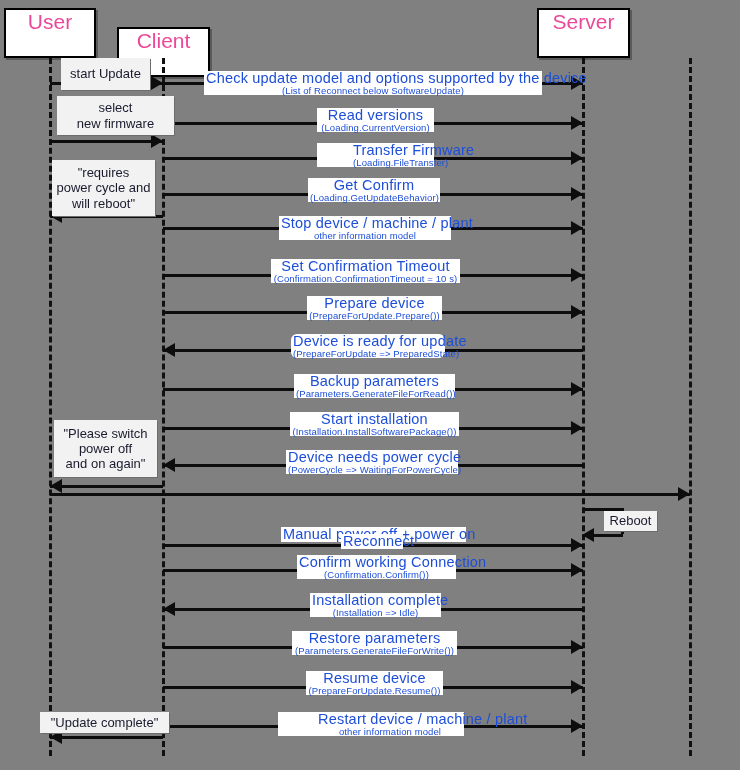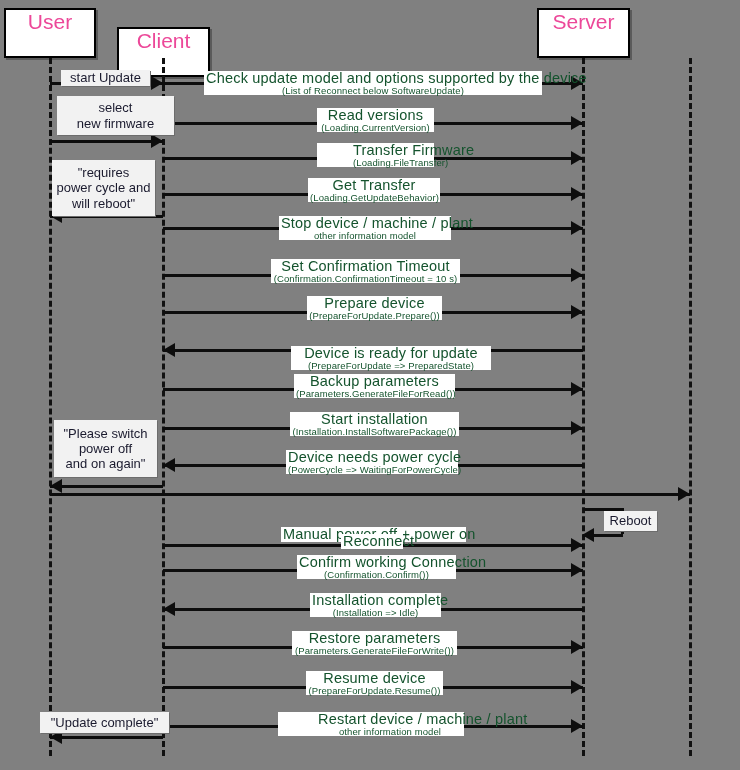--- a/index.html
+++ b/index.html
@@ -23,21 +23,21 @@
   }
   .lifeline{
     position:absolute;
     width:0;
     border-left:3px dashed #111111;
   }
 
   .msg-label{
     position:absolute;
     background:#ffffff;
-    color:#14532d;
+    color:#1d4ed8;
     text-align:center;
     padding:0 2px;
     box-sizing:border-box;
     line-height:1.0;
     white-space:nowrap;
     z-index:6;
   }
   .msg-label .primary{
     display:block;
     font-size:14.5px;
@@ -156,36 +156,36 @@
     </div>
     <div class="msg-label" style="left: 317px; top: 108px; width: 117px;">
       <span class="primary">Read versions</span>
       <span class="secondary">(Loading.CurrentVersion)</span>
     </div>
     <div class="msg-label" style="left: 317px; top: 143px; width: 117px; padding-left: 36px;">
       <span class="primary">Transfer Firmware</span>
       <span class="secondary">(Loading.FileTransfer)</span>
     </div>
     <div class="msg-label" style="left: 308px; top: 178px; width: 132px;">
-      <span class="primary">Get Transfer</span>
+      <span class="primary">Get Confirm</span>
       <span class="secondary">(Loading.GetUpdateBehavior)</span>
     </div>
     <div class="msg-label" style="left: 279px; top: 216px; width: 172px;">
       <span class="primary">Stop device / machine / plant</span>
       <span class="secondary">other information model</span>
     </div>
     <div class="msg-label" style="left: 271px; top: 259px; width: 189px;">
       <span class="primary">Set Confirmation Timeout</span>
       <span class="secondary">(Confirmation.ConfirmationTimeout = 10 s)</span>
     </div>
     <div class="msg-label" style="left: 307px; top: 296px; width: 135px;">
       <span class="primary">Prepare device</span>
       <span class="secondary">(PrepareForUpdate.Prepare())</span>
     </div>
-    <div class="msg-label" style="left: 291px; top: 346px; width: 200px;">
+    <div class="msg-label" style="left: 291px; top: 334px; width: 154px; border-radius: 6px;">
       <span class="primary">Device is ready for update</span>
       <span class="secondary">(PrepareForUpdate =&gt; PreparedState)</span>
     </div>
     <div class="msg-label" style="left: 294px; top: 374px; width: 161px;">
       <span class="primary">Backup parameters</span>
       <span class="secondary">(Parameters.GenerateFileForRead())</span>
     </div>
     <div class="msg-label" style="left: 290px; top: 412px; width: 169px;">
       <span class="primary">Start installation</span>
       <span class="secondary">(Installation.InstallSoftwarePackage())</span>
@@ -213,21 +213,21 @@
       <span class="secondary">(Parameters.GenerateFileForWrite())</span>
     </div>
     <div class="msg-label" style="left: 306px; top: 671px; width: 137px;">
       <span class="primary">Resume device</span>
       <span class="secondary">(PrepareForUpdate.Resume())</span>
     </div>
     <div class="msg-label" style="left: 278px; top: 712px; width: 186px; padding-left: 40px;">
       <span class="primary">Restart device / machine / plant</span>
       <span class="secondary">other information model</span>
     </div>
-    <div class="note" style="left: 61px; top: 70px; width: 89px; height: 16px;"><span>start Update</span></div>
+    <div class="note" style="left: 61px; top: 58px; width: 89px; height: 32px;"><span>start Update</span></div>
     <div class="note" style="left: 57px; top: 96px; width: 117px; height: 39px; text-align: center;"><span>select
 new firmware</span></div>
     <div class="note" style="left: 52px; top: 160px; width: 103px; height: 56px;"><span>"requires
 power cycle and
 will reboot"</span></div>
     <div class="note" style="left: 54px; top: 420px; width: 103px; height: 57px;"><span>"Please switch
 power off
 and on again"</span></div>
     <div class="note" style="left: 40px; top: 712px; width: 129px; height: 21px;"><span>"Update complete"</span></div>
     <div class="note" style="left: 604px; top: 511px; width: 53px; height: 20px;"><span>Reboot</span></div>

